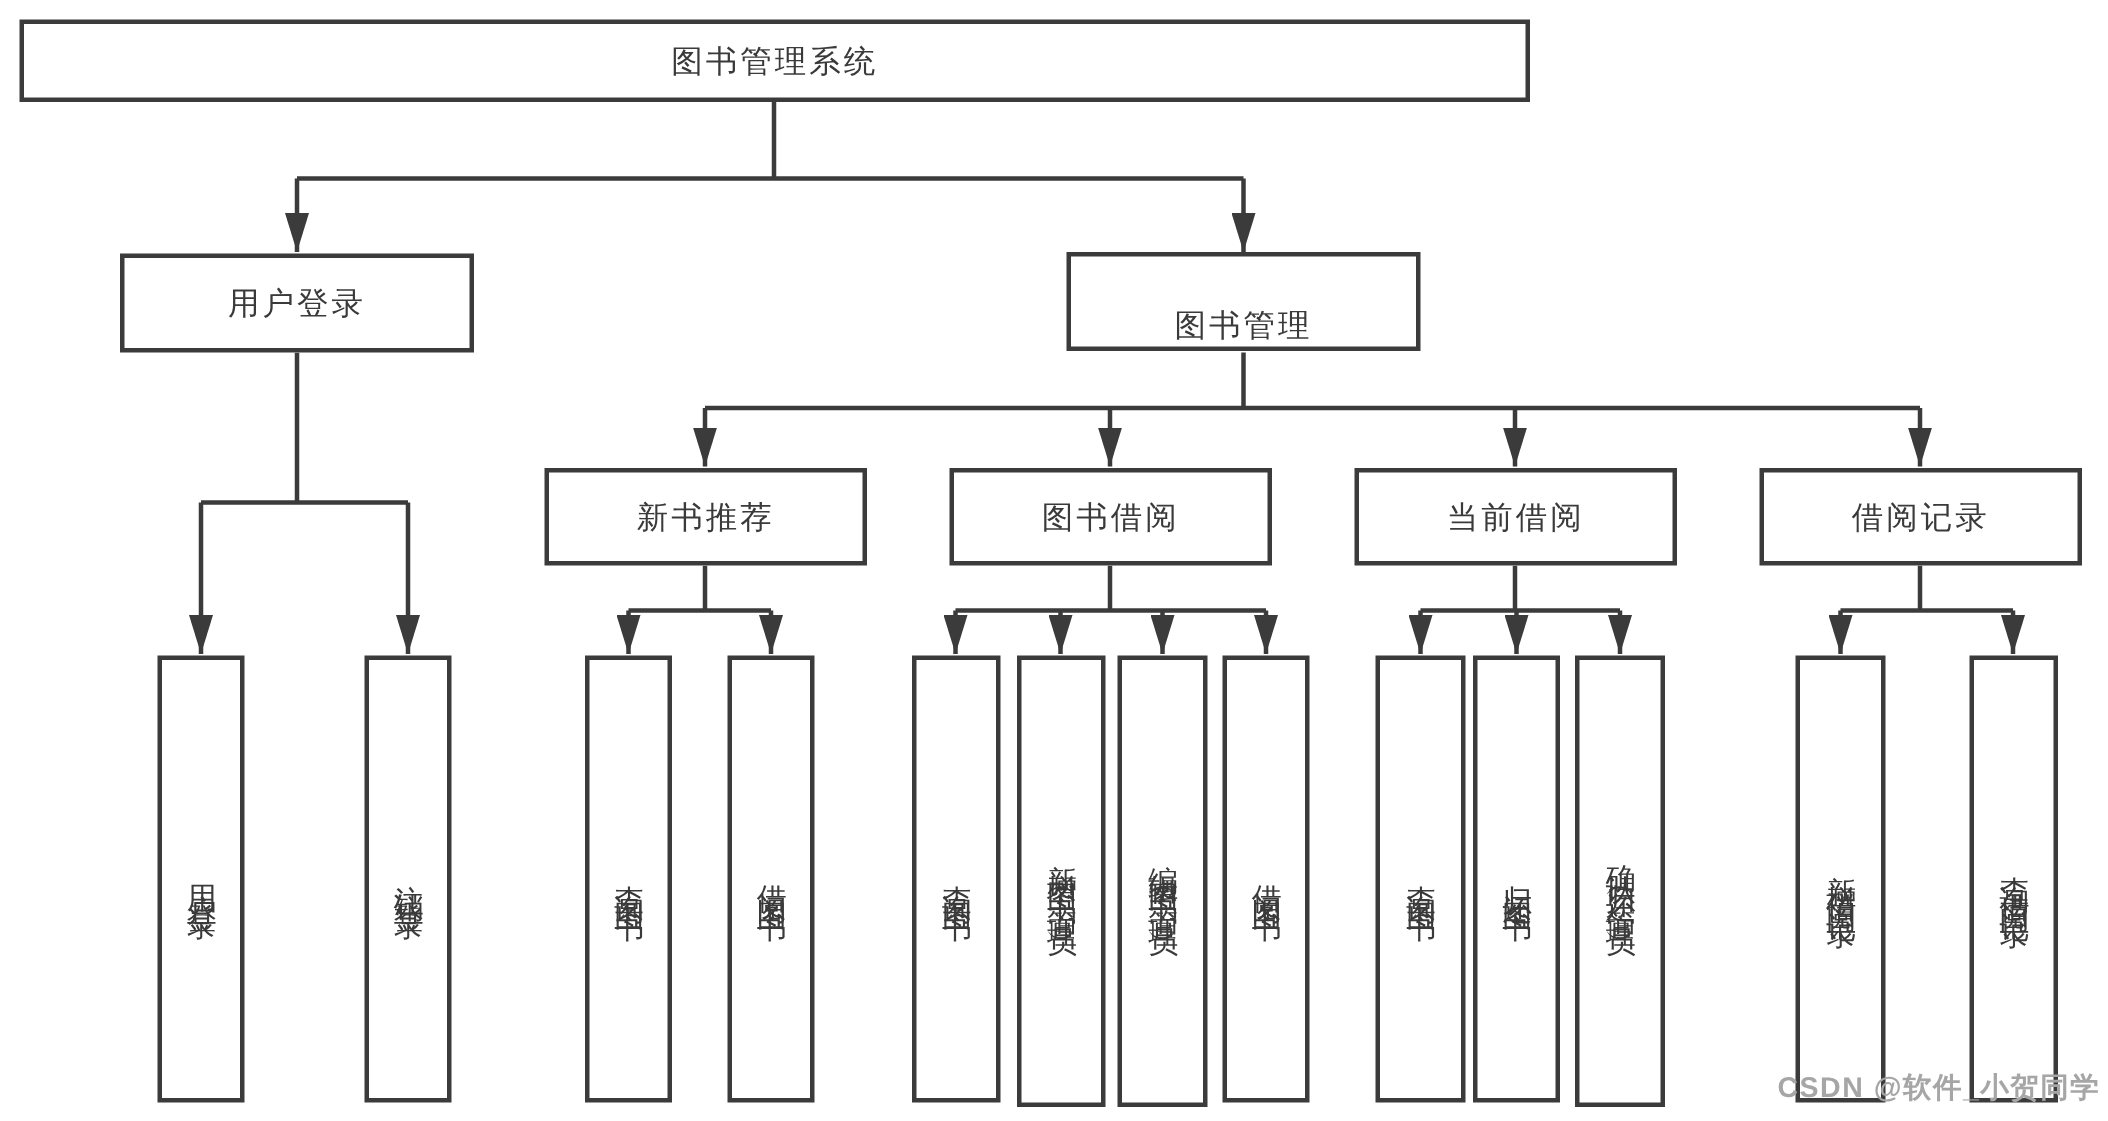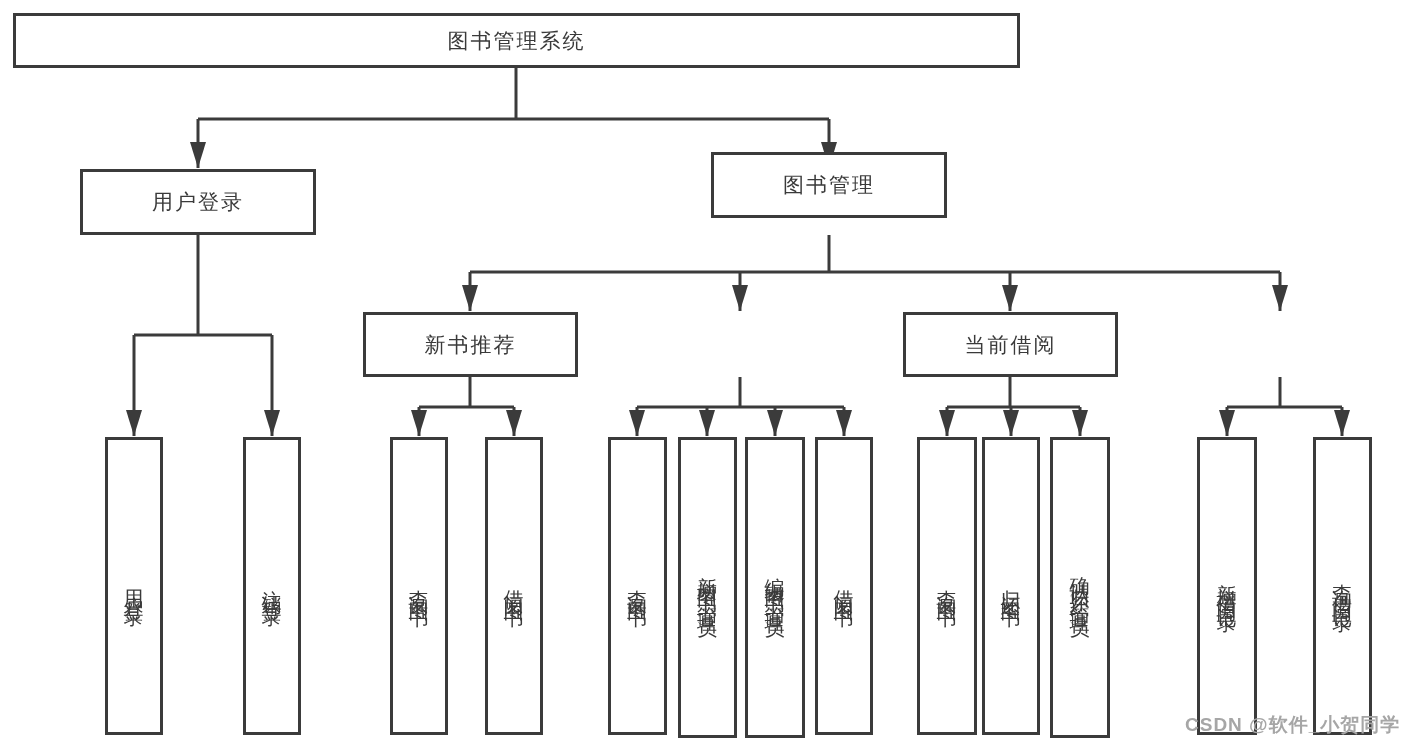--- a/index.html
+++ b/index.html
@@ -27,21 +27,21 @@
   .h-node { font-size: 21px; letter-spacing: 2px; }
   .v-node {
     writing-mode: vertical-lr;
     text-orientation: mixed;
     font-size: 20px;
     letter-spacing: 6px;
     line-height: 1;
   }
   .node-root        { left: 13px;   top: 13px;  width: 1007px; height: 55px; }
   .node-user-login  { left: 80px;   top: 169px; width: 236px;  height: 66px; }
-  .node-book-mgmt   { left: 711px;  top: 152px; width: 236px;  height: 66px; }
+  .node-book-mgmt   { left: 711px;  top: 168px; width: 236px;  height: 66px; align-items: flex-end; }
   .node-recommend   { left: 363px;  top: 312px; width: 215px;  height: 65px; justify-content: center; }
   .node-borrowing   { left: 633px;  top: 312px; width: 215px;  height: 65px; }
   .node-current     { left: 903px;  top: 312px; width: 215px;  height: 65px; font-family: Liberation Serif, serif; }
   .node-records     { left: 1173px; top: 312px; width: 215px;  height: 65px; }
   .leaf-1  { left: 105px;  top: 437px; width: 58px; height: 298px; }
   .leaf-2  { left: 243px;  top: 437px; width: 58px; height: 298px; }
   .leaf-3  { left: 390px;  top: 437px; width: 58px; height: 298px; }
   .leaf-4  { left: 485px;  top: 437px; width: 58px; height: 298px; }
   .leaf-5  { left: 608px;  top: 437px; width: 59px; height: 298px; }
   .leaf-6  { left: 678px;  top: 437px; width: 59px; height: 301px; }
@@ -138,23 +138,29 @@
   <div class="node h-node node-user-login">
     <span>用户登录</span>
   </div>
   <div class="node h-node node-book-mgmt">
     <span>图书管理</span>
   </div>
 
   <div class="node h-node node-recommend">
     <span>新书推荐</span>
   </div>
+  <div class="node h-node node-borrowing">
+    <span>图书借阅</span>
+  </div>
   <div class="node h-node node-current">
     <span>当前借阅</span>
   </div>
+  <div class="node h-node node-records">
+    <span>借阅记录</span>
+  </div>
 
   <div class="node v-node leaf-1">
     <span>用户登录</span>
   </div>
   <div class="node v-node leaf-2">
     <span>注销登录</span>
   </div>
 
   <div class="node v-node leaf-3">
     <span>查询图书</span>

